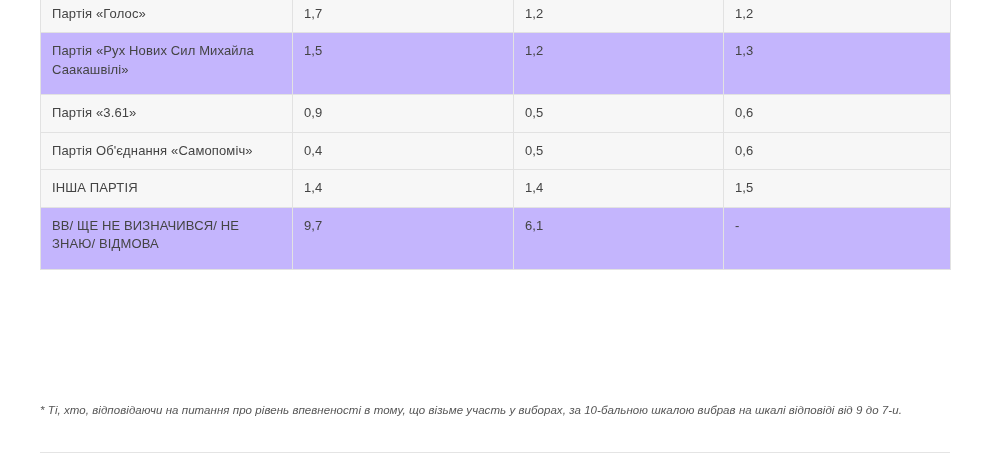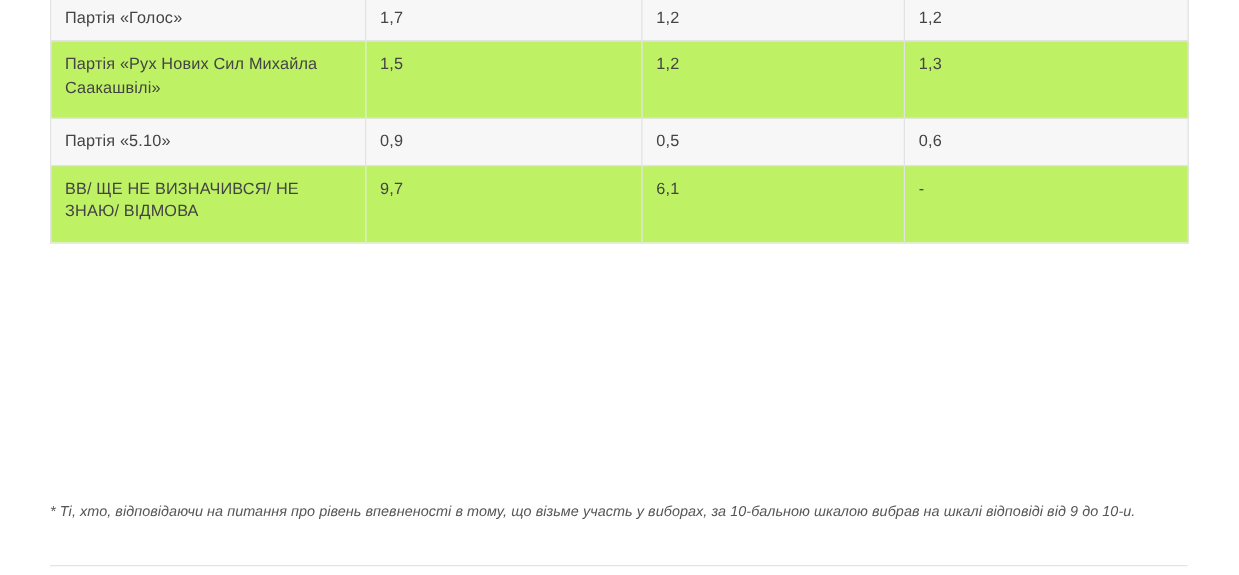--- a/index.html
+++ b/index.html
@@ -58,21 +58,21 @@
   
   table.poll tr:first-child td {
     border-top: none;
     padding-top: 5px;
   }
 
   table.poll tr.stripe td {
     background: #f7f7f7;
   }
   table.poll tr.plain td {
-    background: #bef264;
+    background: #c4b5fd;
   }
 
   td.label {
     color: #3f3f3f;
   }
   td.value {
     color: #555555;
   }
 
   
@@ -125,35 +125,47 @@
             <td class="value">1,2</td>
             <td class="value">1,2</td>
           </tr>
           <tr class="plain h-2">
             <td class="label">Партія «Рух Нових Сил Михайла Саакашвілі»</td>
             <td class="value">1,5</td>
             <td class="value">1,2</td>
             <td class="value">1,3</td>
           </tr>
           <tr class="stripe h-1">
-            <td class="label">Партія «5.10»</td>
+            <td class="label">Партія «3.61»</td>
             <td class="value">0,9</td>
             <td class="value">0,5</td>
             <td class="value">0,6</td>
+          </tr>
+          <tr class="stripe h-1">
+            <td class="label">Партія Об'єднання «Самопоміч»</td>
+            <td class="value">0,4</td>
+            <td class="value">0,5</td>
+            <td class="value">0,6</td>
+          </tr>
+          <tr class="stripe h-1">
+            <td class="label">ІНША ПАРТІЯ</td>
+            <td class="value">1,4</td>
+            <td class="value">1,4</td>
+            <td class="value">1,5</td>
           </tr>
           <tr class="plain h-2">
             <td class="label">ВВ/ ЩЕ НЕ ВИЗНАЧИВСЯ/ НЕ ЗНАЮ/ ВІДМОВА</td>
             <td class="value">9,7</td>
             <td class="value">6,1</td>
             <td class="value">-</td>
           </tr>
         </tbody>
     </table>
   </div>
 
   <div class="footnote">
     <span class="star">*</span>
-    <span>Ті, хто, відповідаючи на питання про рівень впевненості в тому, що візьме участь у виборах, за 10-бальною шкалою вибрав на шкалі відповіді від 9 до 10-и.</span>
+    <span>Ті, хто, відповідаючи на питання про рівень впевненості в тому, що візьме участь у виборах, за 10-бальною шкалою вибрав на шкалі відповіді від 9 до 7-и.</span>
   </div>
 
   <div class="bottom-rule"></div>
 
 </div>
 
 </body></html>

